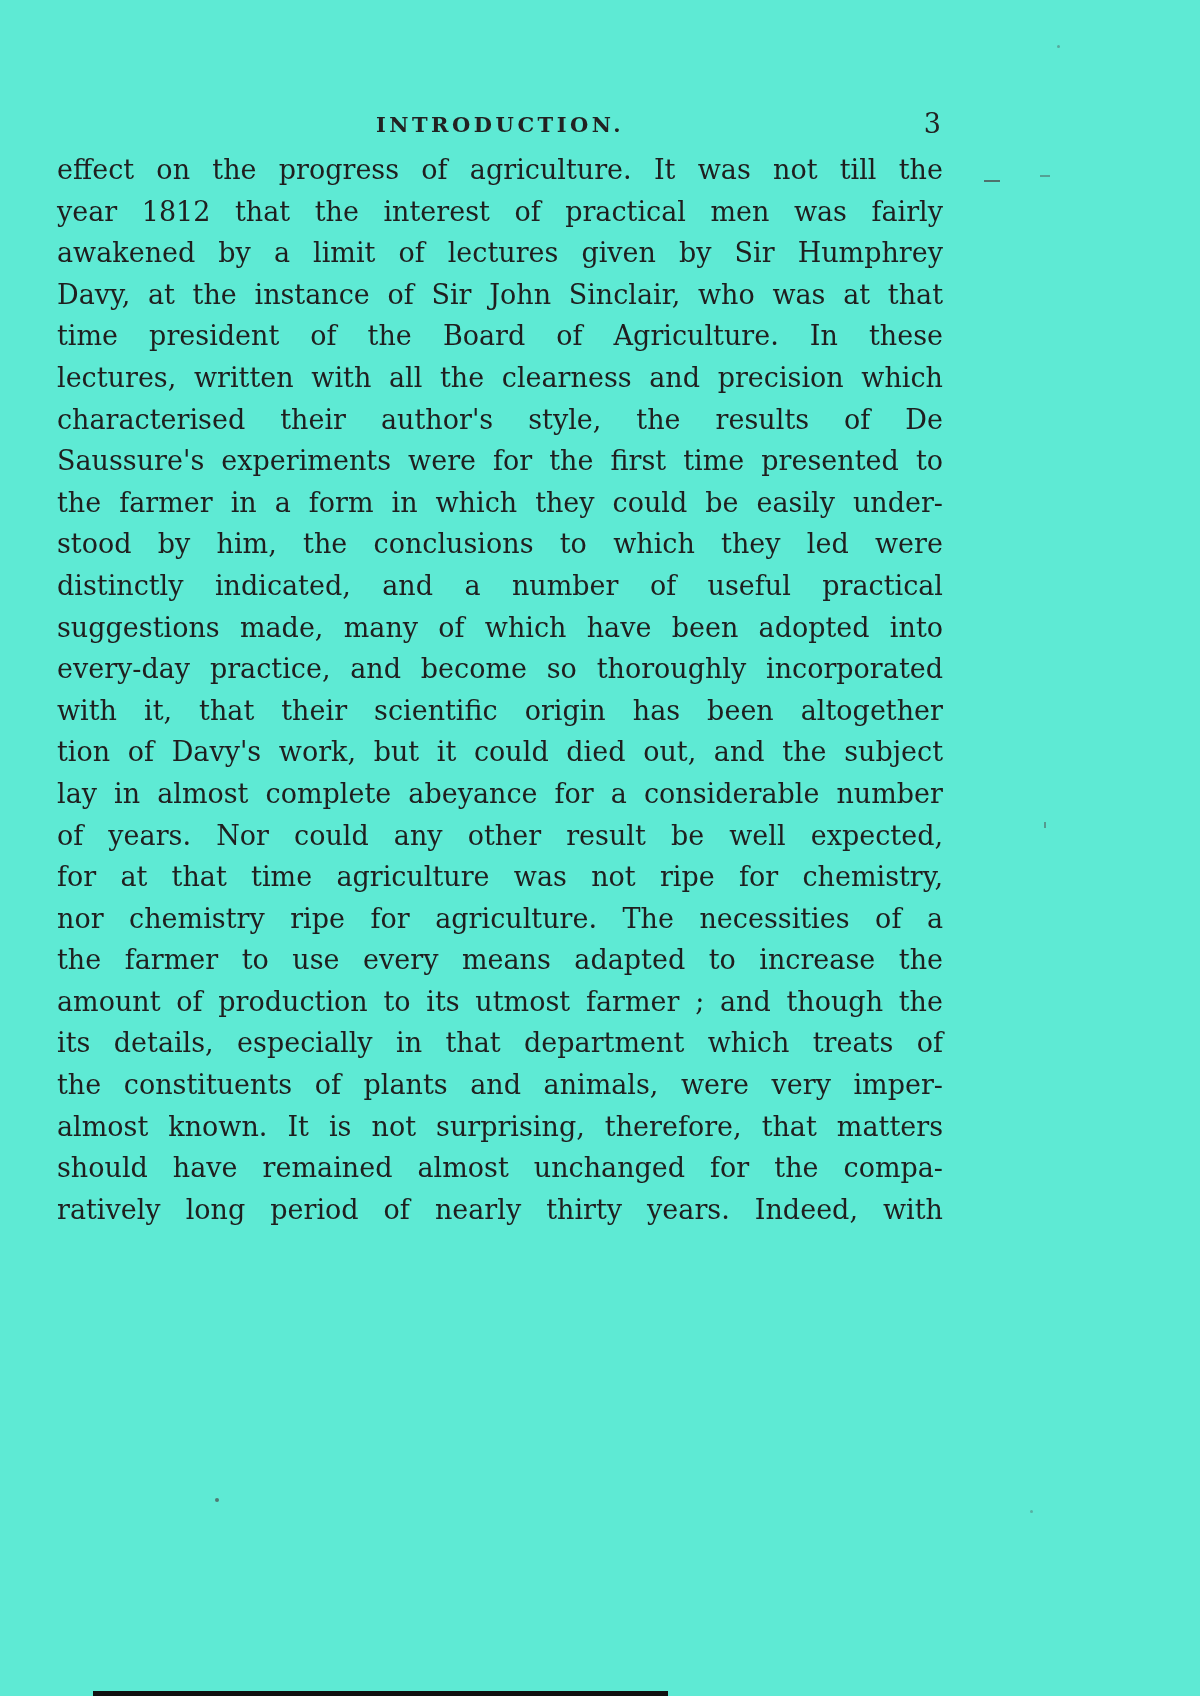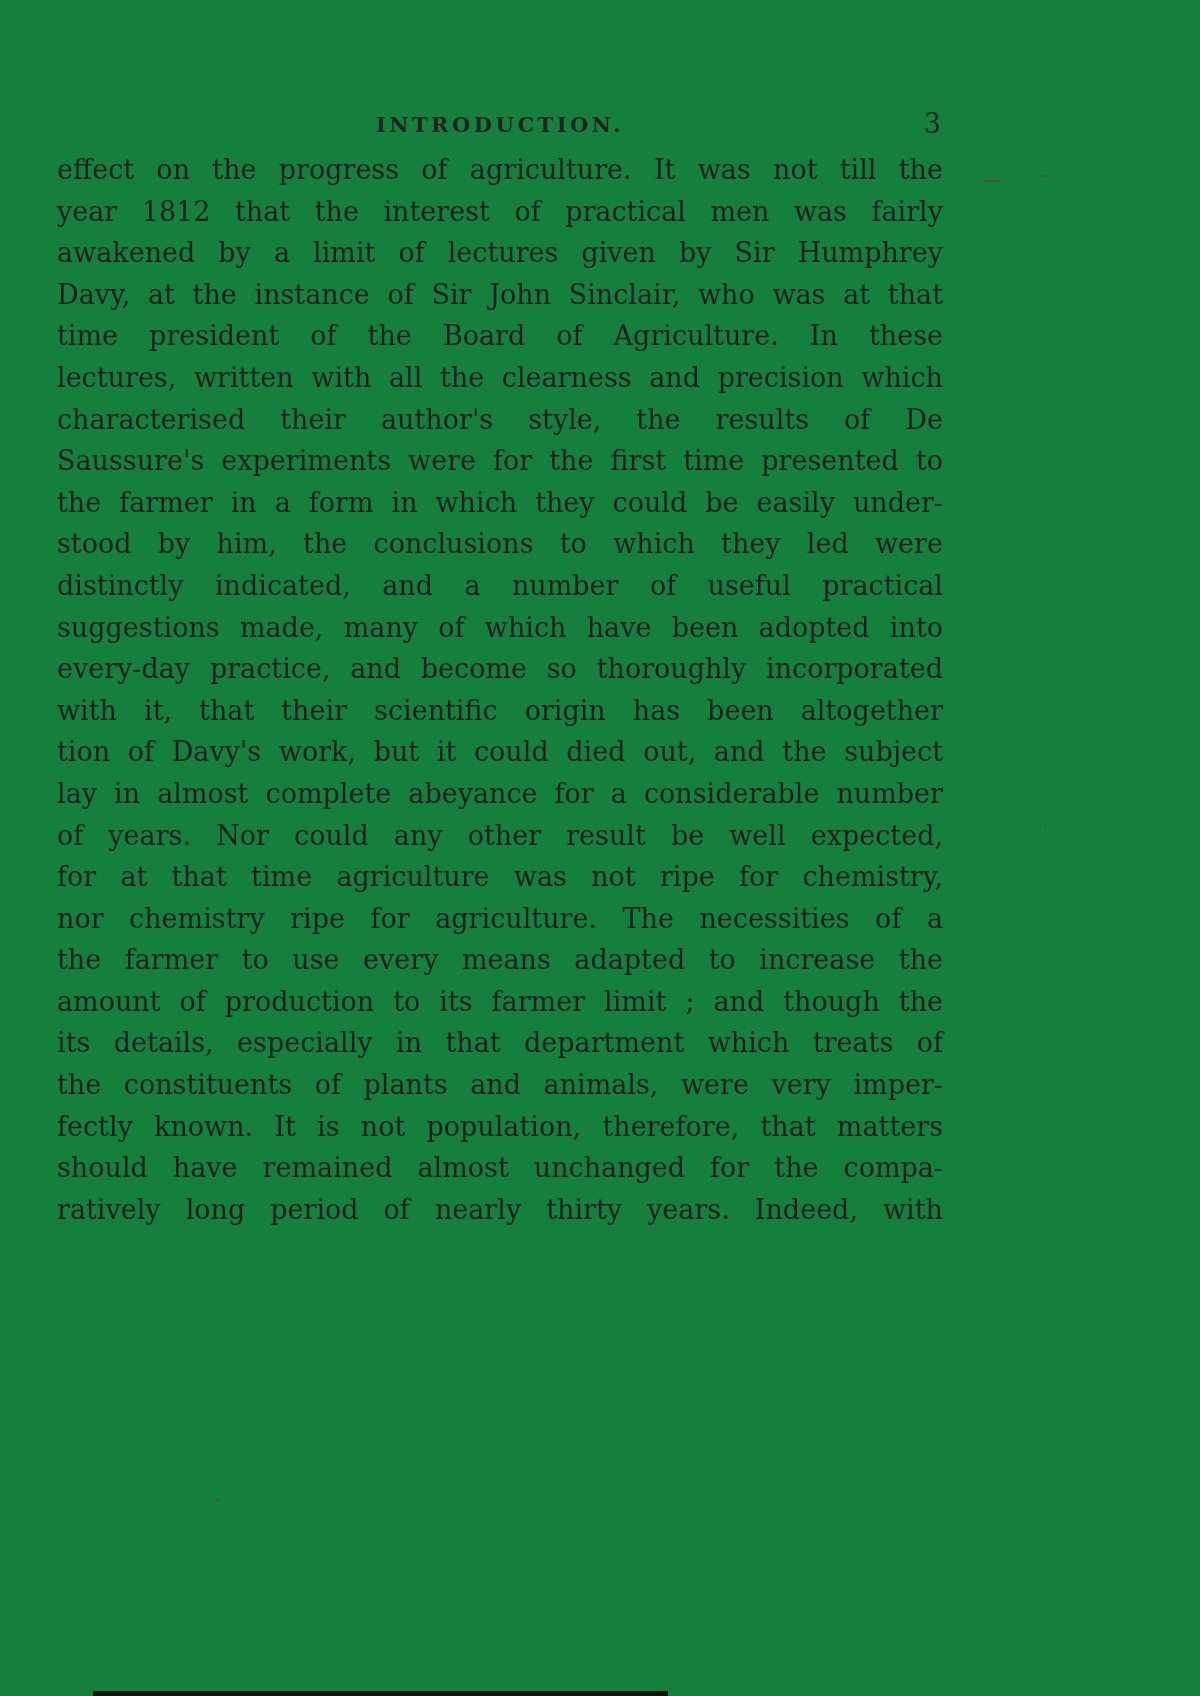--- a/index.html
+++ b/index.html
@@ -5,21 +5,21 @@
   html, body {
     margin: 0;
     padding: 0;
     background: #e8e8e6;
   }
   .page {
     position: relative;
     width: 1200px;
     height: 1696px;
     margin: 0 auto;
-    background: #15803d;
+    background: #5eead4;
     overflow: hidden;
     font-family: "DejaVu Serif", "Liberation Serif", serif;
     color: #1e1e1e;
   }
   .running-header {
     position: absolute;
     top: 112px;
     left: 57px;
     width: 886px;
     height: 36px;
@@ -99,24 +99,24 @@
     <div class="text-line">distinctly indicated, and a number of useful practical</div>
     <div class="text-line">suggestions made, many of which have been adopted into</div>
     <div class="text-line">every-day practice, and become so thoroughly incorporated</div>
     <div class="text-line">with it, that their scientific origin has been altogether</div>
     <div class="text-line">tion of Davy's work, but it could died out, and the subject</div>
     <div class="text-line">lay in almost complete abeyance for a considerable number</div>
     <div class="text-line">of years.  Nor could any other result be well expected,</div>
     <div class="text-line">for at that time agriculture was not ripe for chemistry,</div>
     <div class="text-line">nor chemistry ripe for agriculture.  The necessities of a</div>
     <div class="text-line">the farmer to use every means adapted to increase the</div>
-    <div class="text-line">amount of production to its farmer limit ; and though the</div>
+    <div class="text-line">amount of production to its utmost farmer ; and though the</div>
     <div class="text-line">its details, especially in that department which treats of</div>
     <div class="text-line">the constituents of plants and animals, were very imper-</div>
-    <div class="text-line">fectly known.  It is not population, therefore, that matters</div>
+    <div class="text-line">almost known.  It is not surprising, therefore, that matters</div>
     <div class="text-line">should have remained almost unchanged for the compa-</div>
     <div class="text-line">ratively long period of nearly thirty years.  Indeed, with</div>
   </div>
 
   <div class="artifact dash-1"></div>
   <div class="artifact dash-2"></div>
   <div class="artifact dot-1"></div>
   <div class="artifact dot-2"></div>
   <div class="artifact dot-3"></div>
   <div class="artifact dot-4"></div>

